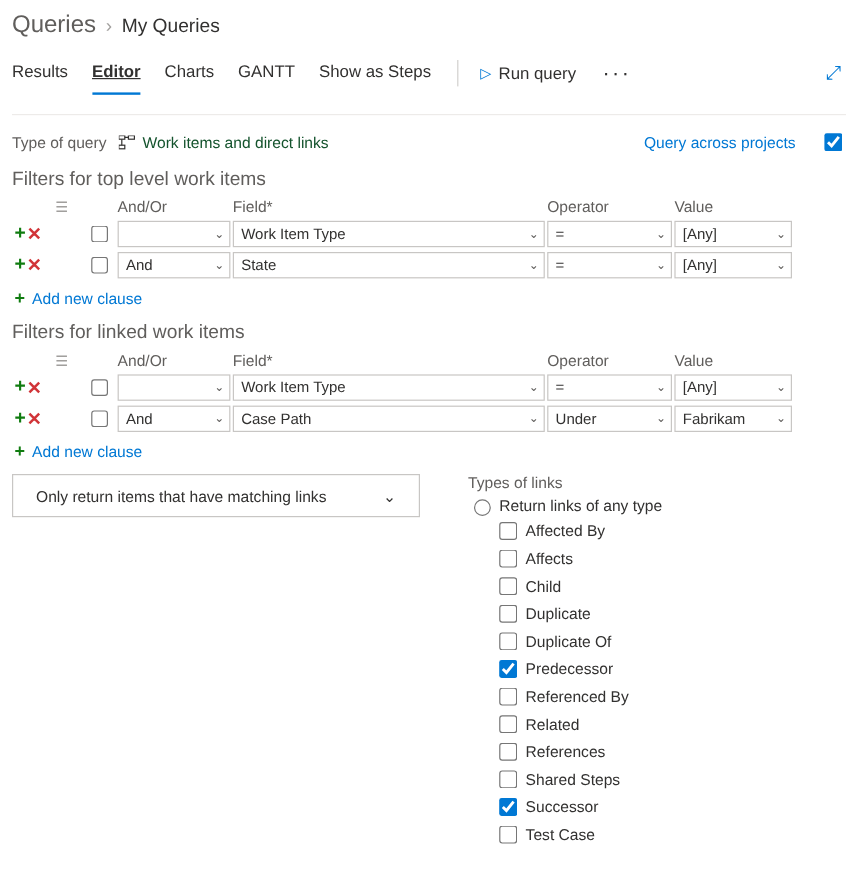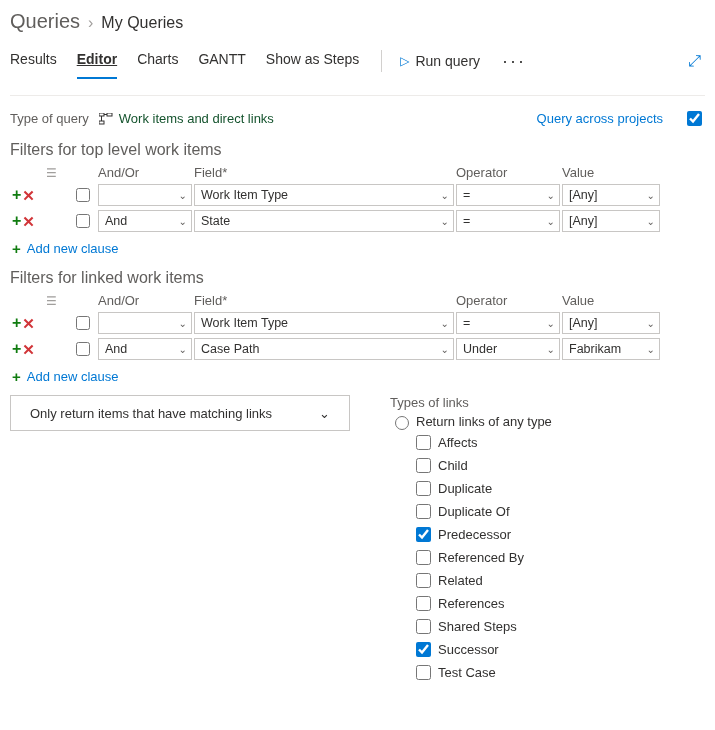--- a/index.html
+++ b/index.html
@@ -351,20 +351,24 @@
     </div>
     <div class="link-types">
       <div class="lt-title">Types of links</div>
       <label class="radio-row">
         <input type="radio" name="lt" style="">
         <span>Return links of any type</span>
       </label>
       <div id="link-type-items">
           <label class="cbx-row">
             <input type="checkbox" style="">
+            <span>Affected By</span>
+          </label>
+          <label class="cbx-row">
+            <input type="checkbox" style="">
             <span>Affects</span>
           </label>
           <label class="cbx-row">
             <input type="checkbox" style="">
             <span>Child</span>
           </label>
           <label class="cbx-row">
             <input type="checkbox" style="">
             <span>Duplicate</span>
           </label>

